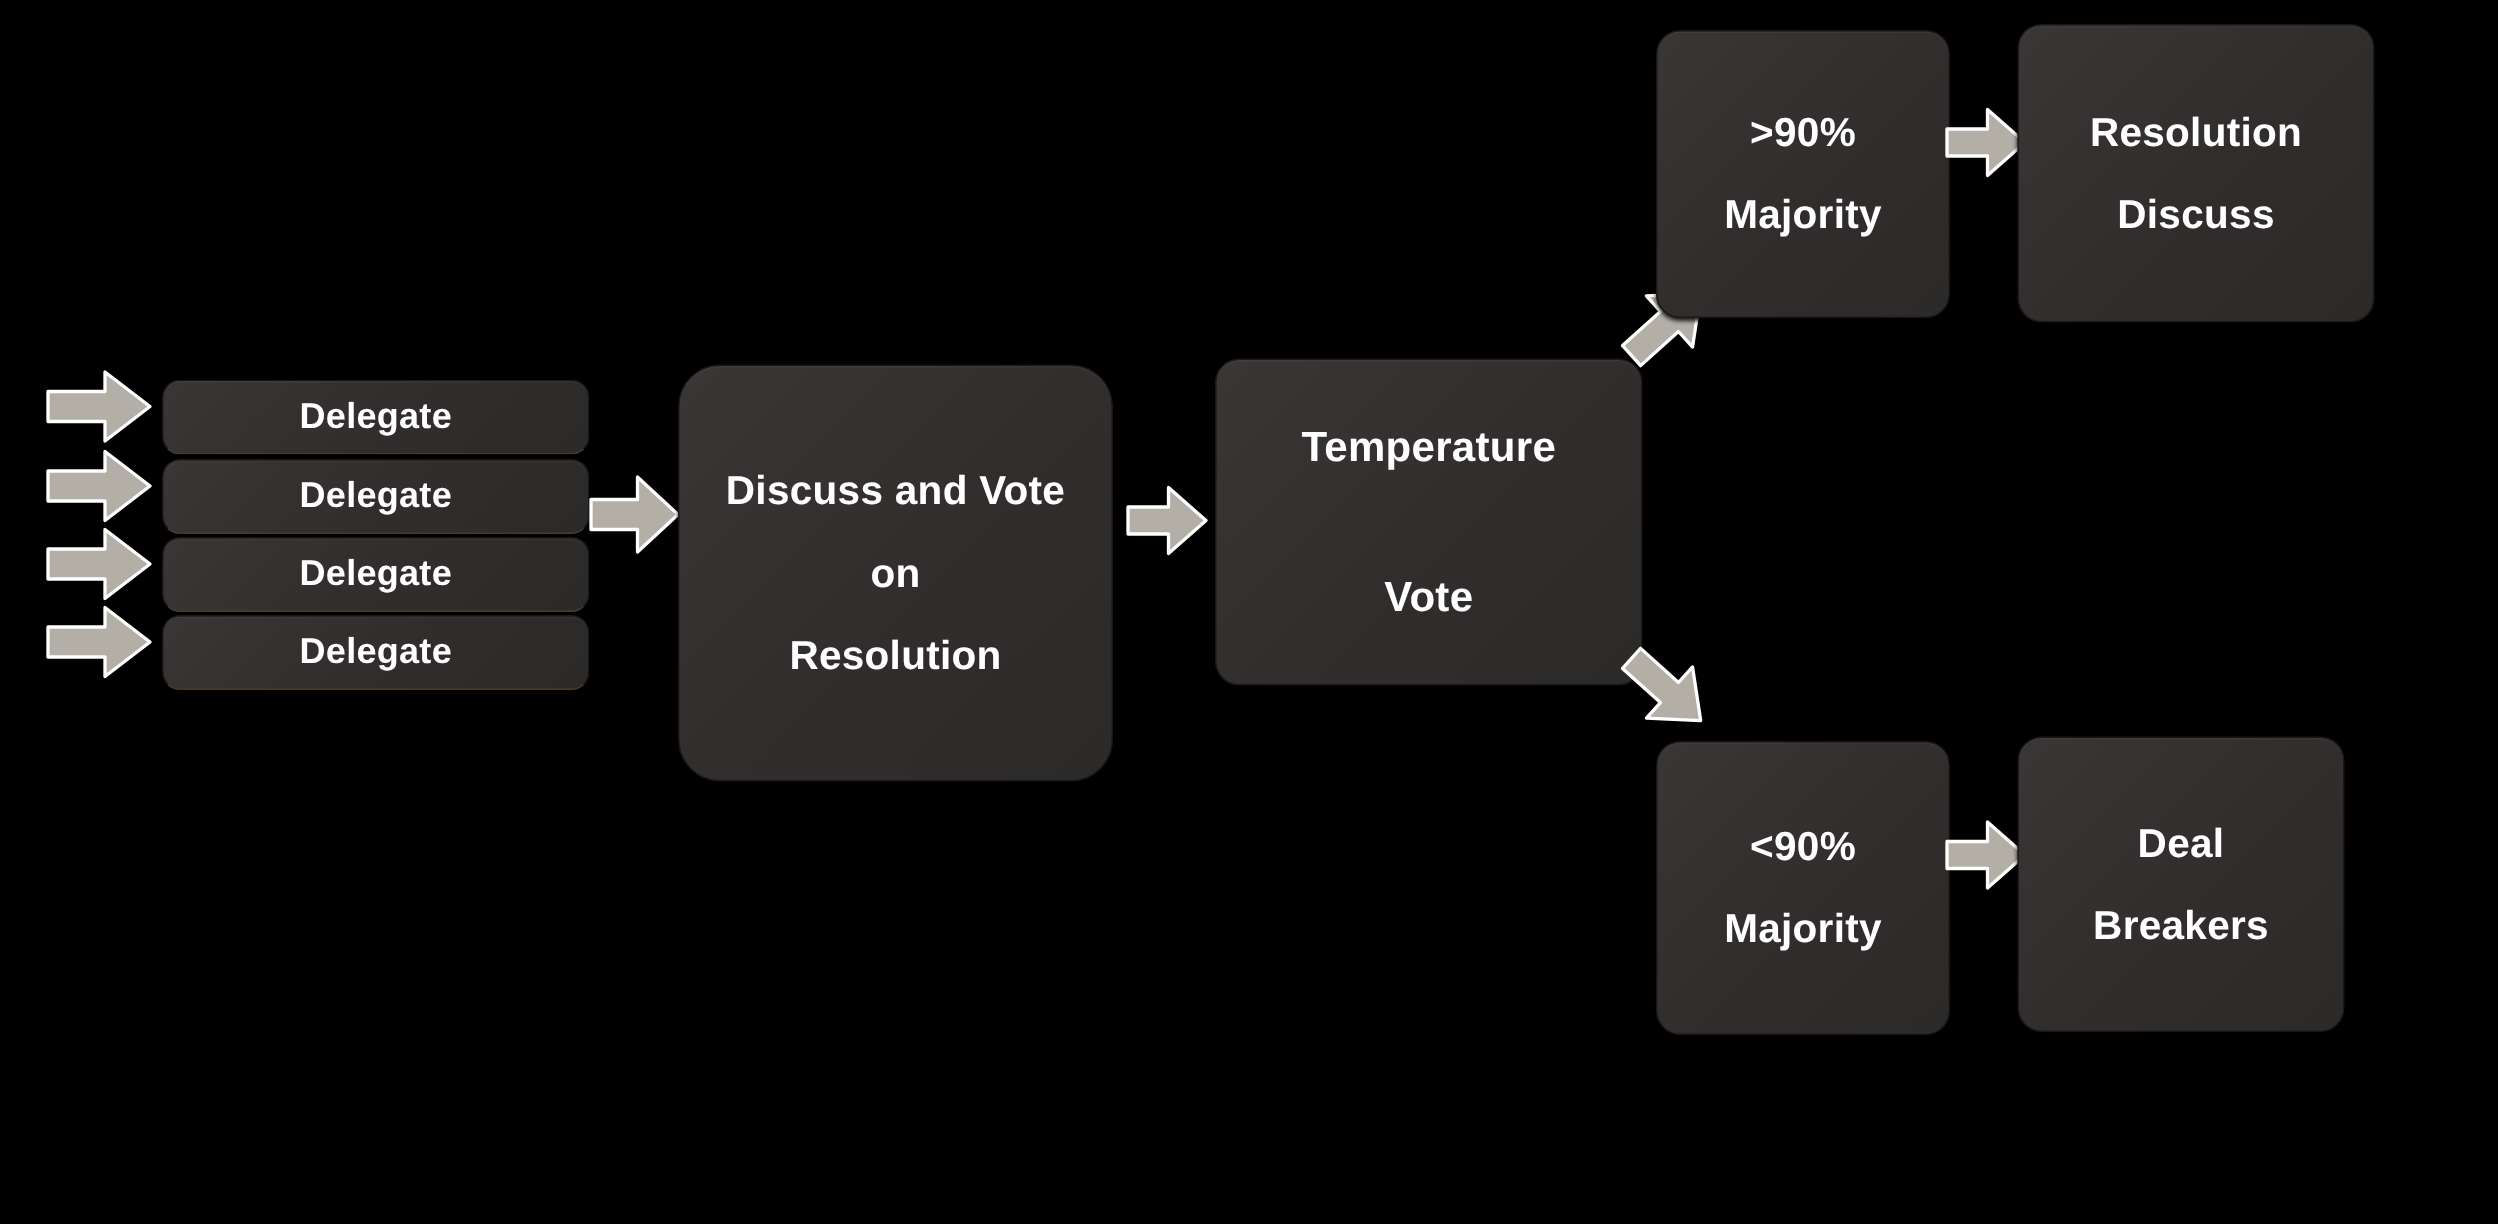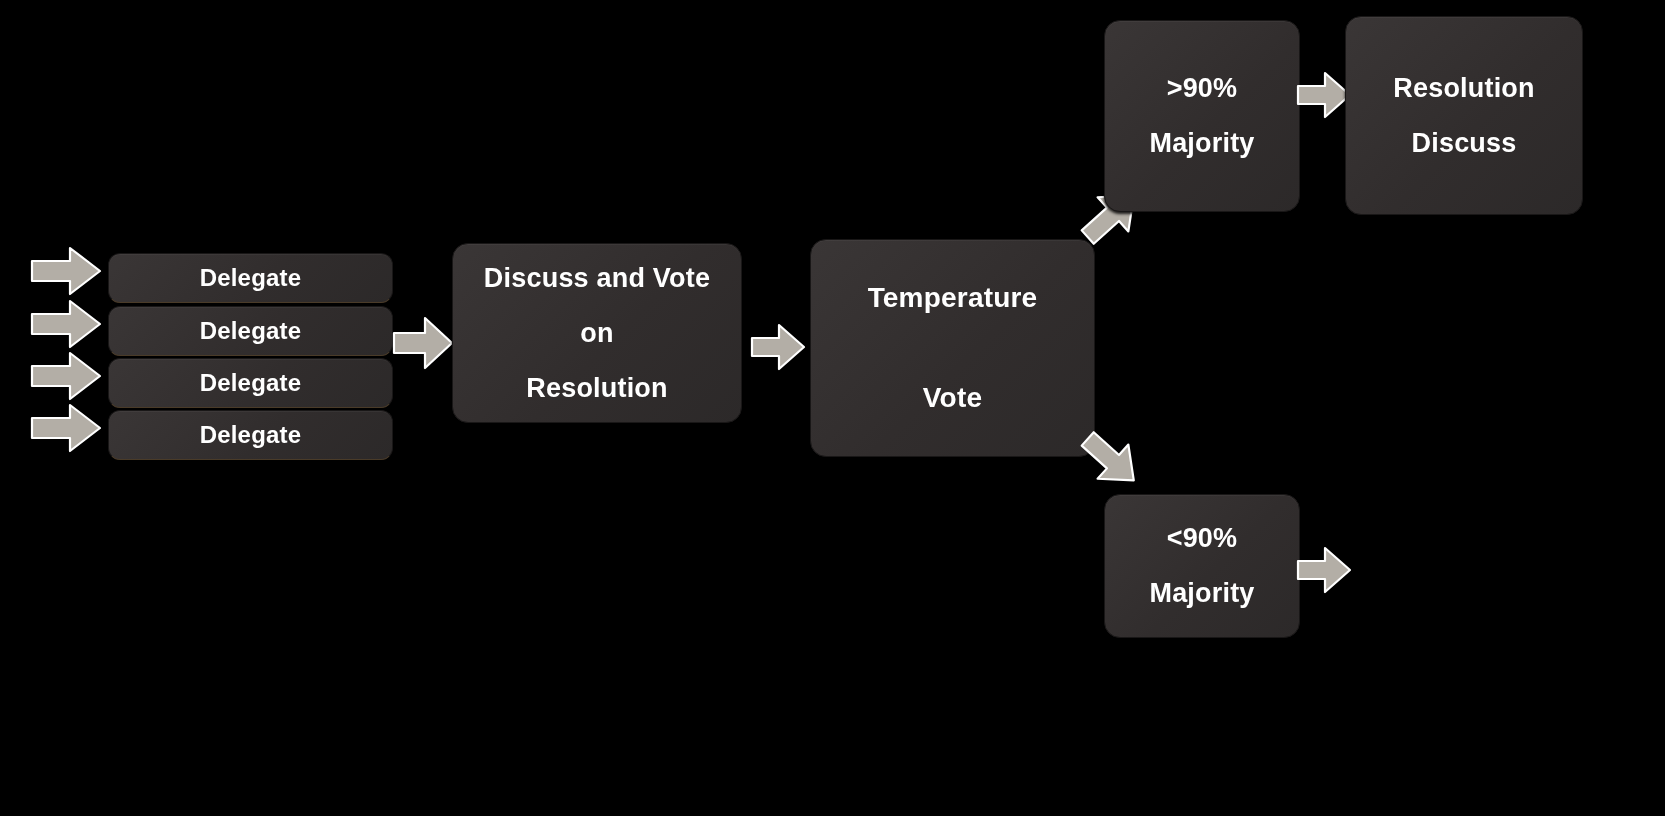--- a/index.html
+++ b/index.html
@@ -54,23 +54,23 @@
   }
   #delegate-0 { top: 241px; }
   #delegate-1 { top: 294px; }
   #delegate-2 { top: 346px; }
   #delegate-3 { top: 398px; }
 
   #node-discuss {
     left: 452px;
     top: 231px;
     width: 290px;
-    height: 180px;
-    font-size: 27px;
-    border-radius: 16px;
+    height: 278px;
+    font-size: 27px;
+    border-radius: 28px;
   }
   #node-discuss .line { margin: 14px 0; }
 
   #node-temperature {
     left: 810px;
     top: 227px;
     width: 285px;
     height: 218px;
     font-size: 28px;
     border-radius: 16px;
@@ -95,21 +95,21 @@
     height: 199px;
     font-size: 27px;
     border-radius: 16px;
   }
   #node-pass .line { margin: 14px 0; }
 
   #node-maj-low {
     left: 1104px;
     top: 482px;
     width: 196px;
-    height: 144px;
+    height: 196px;
     font-size: 27px;
     border-radius: 16px;
   }
   #node-maj-low .line { margin: 14px 0; }
 
   #node-deal {
     left: 1345px;
     top: 479px;
     width: 218px;
     height: 197px;
@@ -243,14 +243,18 @@
     <span class="line">&lt;90%</span>
     <span class="line">Majority</span>
   </div>
 
   <span class="arrow" id="arrow-majlow-deal">
     <svg viewBox="0 0 56 50" width="56" height="50">
       <polygon class="arrow-body" points="2,16 29,16 29,3 54,25 29,47 29,34 2,34"></polygon>
     </svg>
   </span>
 
+  <div class="node" id="node-deal">
+    <span class="line">Deal</span>
+    <span class="line">Breakers</span>
+  </div>
 
 </div>
 
 </body></html>

